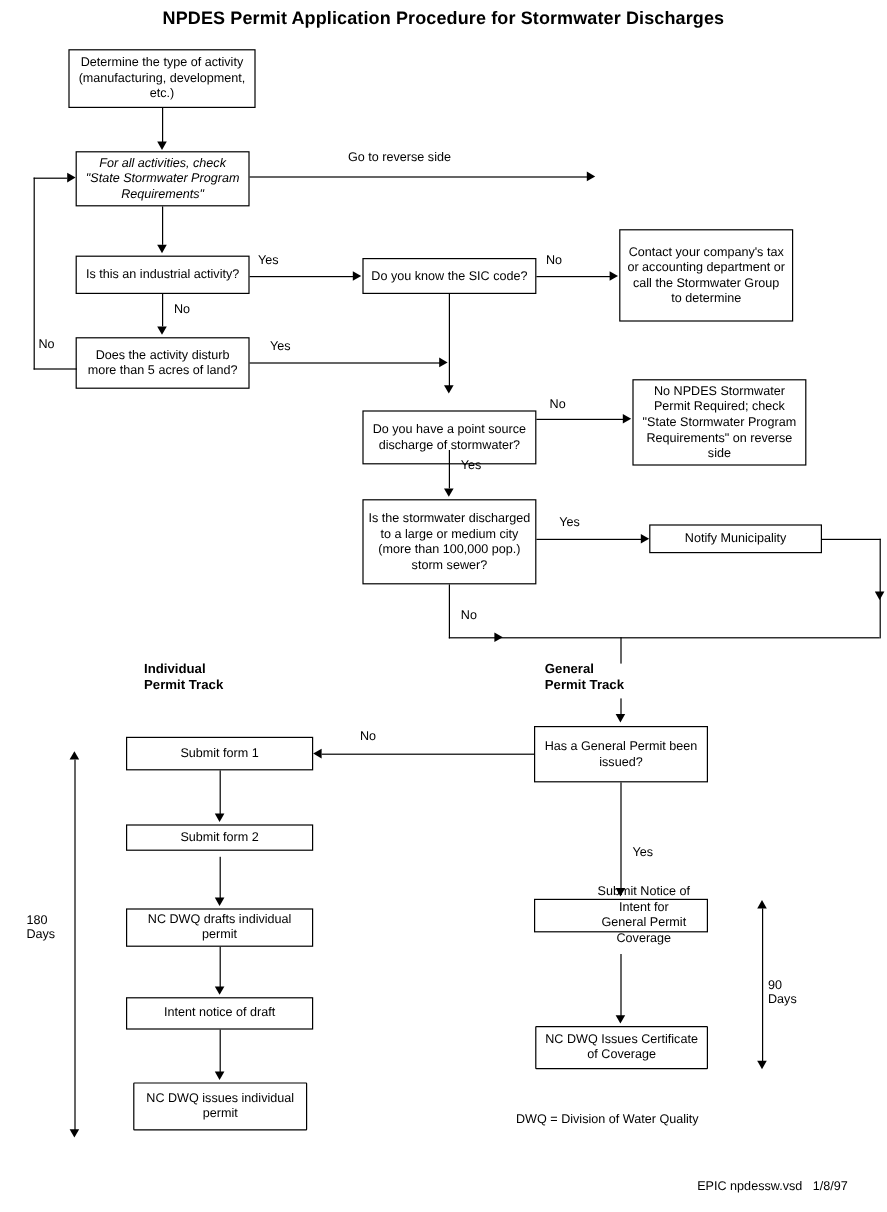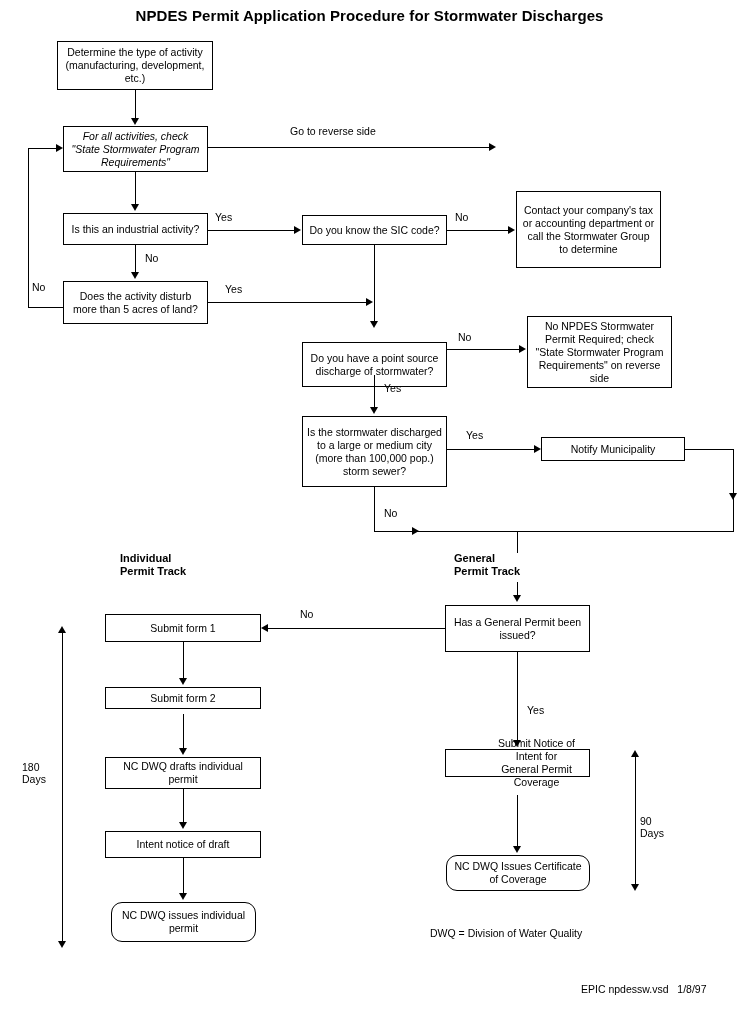--- a/index.html
+++ b/index.html
@@ -39,21 +39,21 @@
     display: flex;
     align-items: center;
     justify-content: center;
     text-align: center;
     font-size: 10.5px;
     line-height: 13px;
     padding: 1px 3px;
     white-space: pre-line;
   }
   .box.rounded {
-    border-radius: 11px;
+    border-radius: 1px;
   }
   
   .hline {
     position: absolute;
     height: 0;
     border-top: 1px solid #000000;
   }
   .vline {
     position: absolute;
     width: 0;

